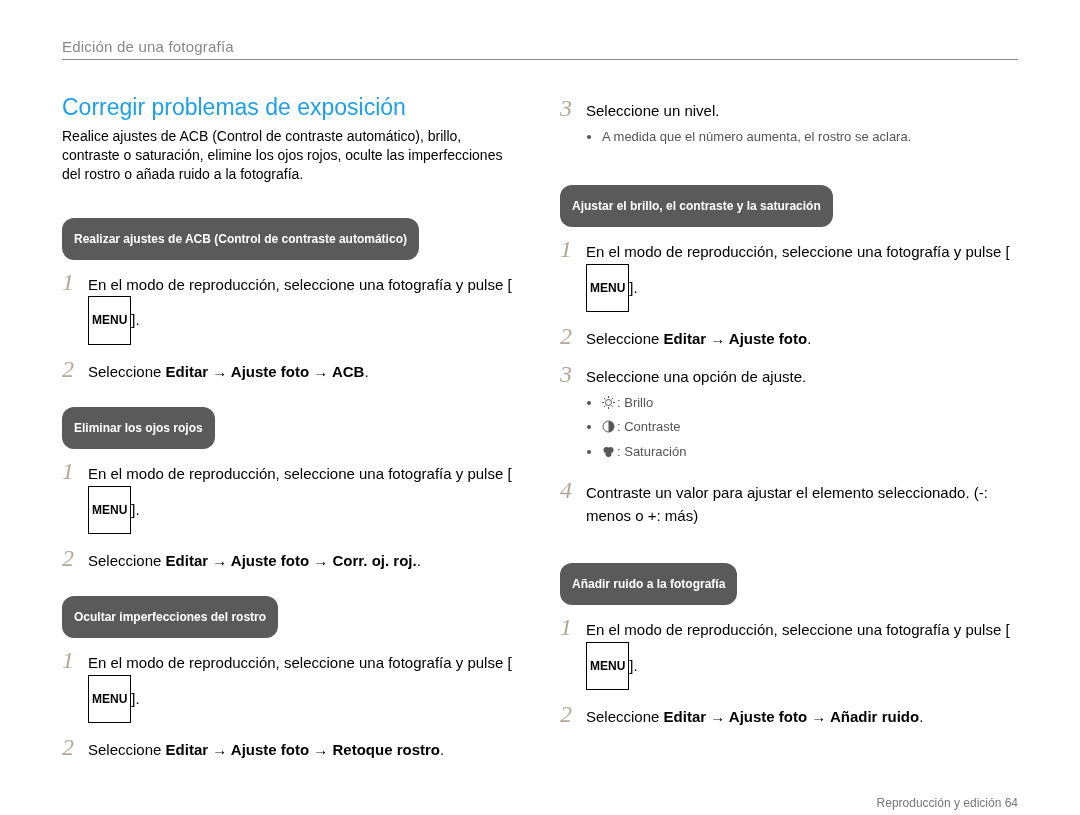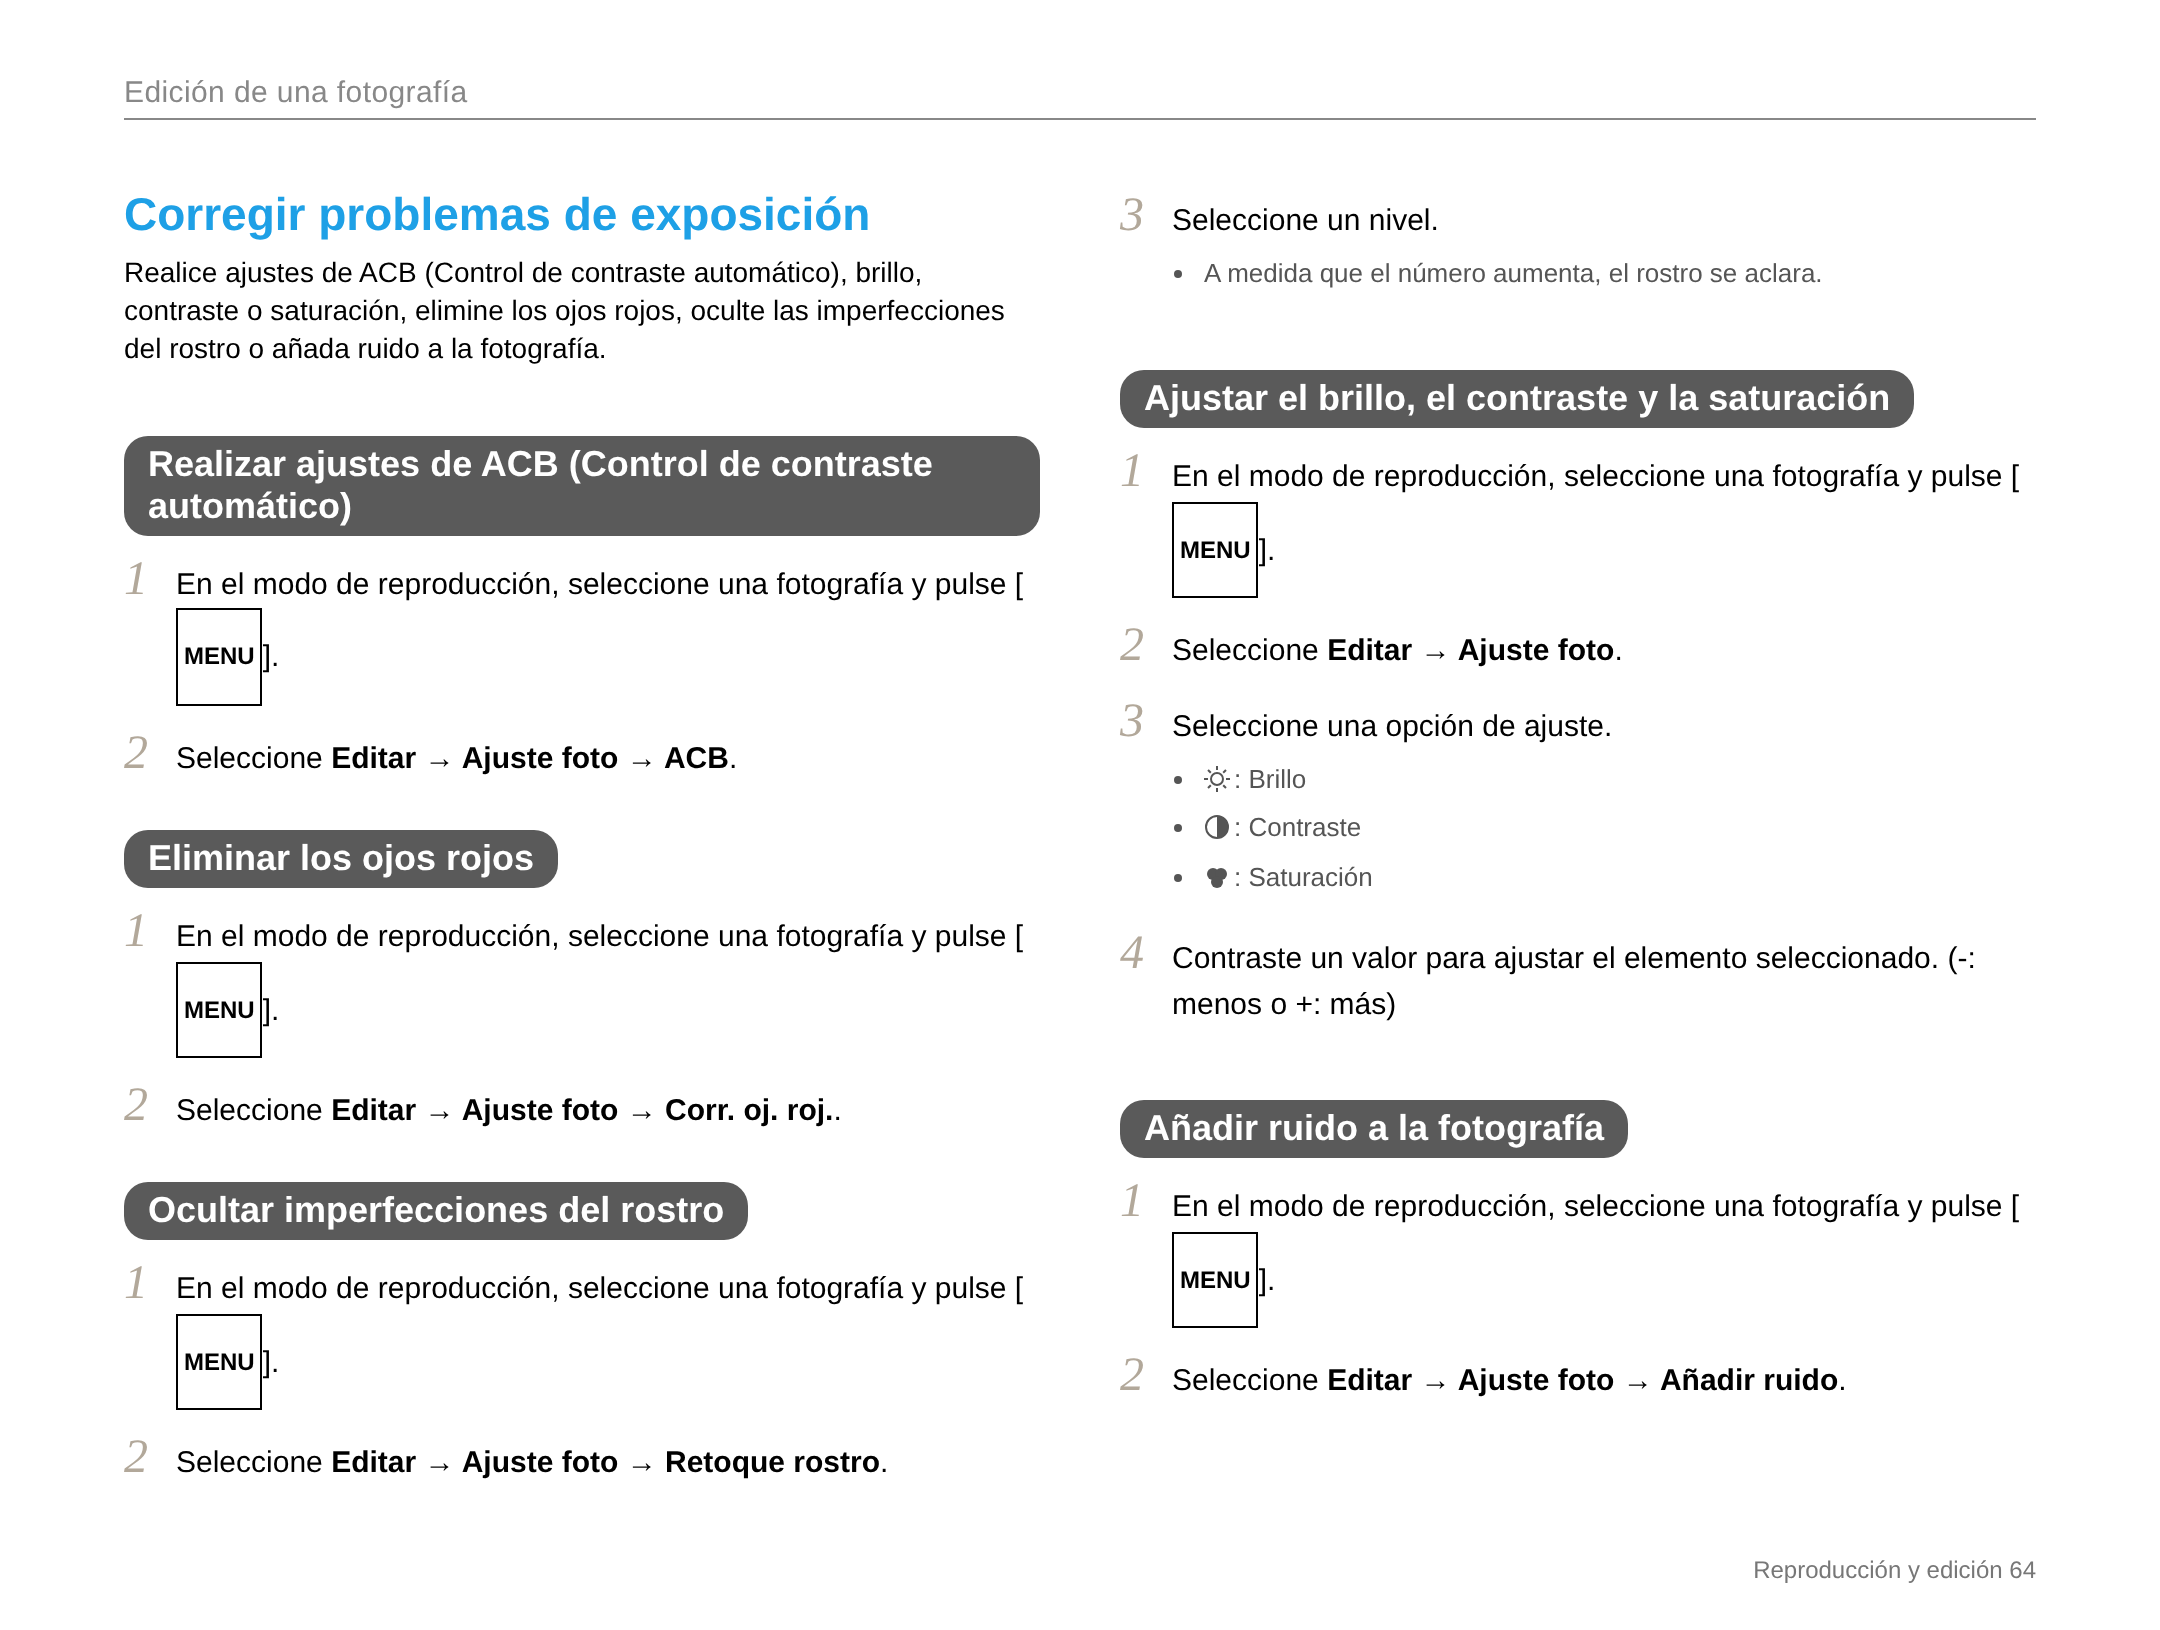--- a/index.html
+++ b/index.html
@@ -26,36 +26,36 @@
   .columns {
     display: flex;
     gap: 40px;
   }
   .col {
     flex: 1;
     min-width: 0;
   }
   h1 {
     font-size: 23px;
-    font-weight: bold;
+    font-weight: normal;
     color: #1ea0e6;
     margin: 0 0 6px 0;
   }
   .intro {
     font-size: 14px;
     line-height: 1.35;
     margin-bottom: 28px;
   }
   .pill {
     display: inline-block;
     background: #5a5a5a;
     color: #fff;
-    font-size: 18px;
+    font-size: 12px;
     font-weight: bold;
-    padding: 4px 12px;
+    padding: 14px 12px;
     border-radius: 12px;
     margin: 6px 0 10px 0;
   }
   ol.steps {
     list-style: none;
     padding: 0;
     margin: 0 0 18px 0;
   }
   ol.steps > li {
     display: flex;

